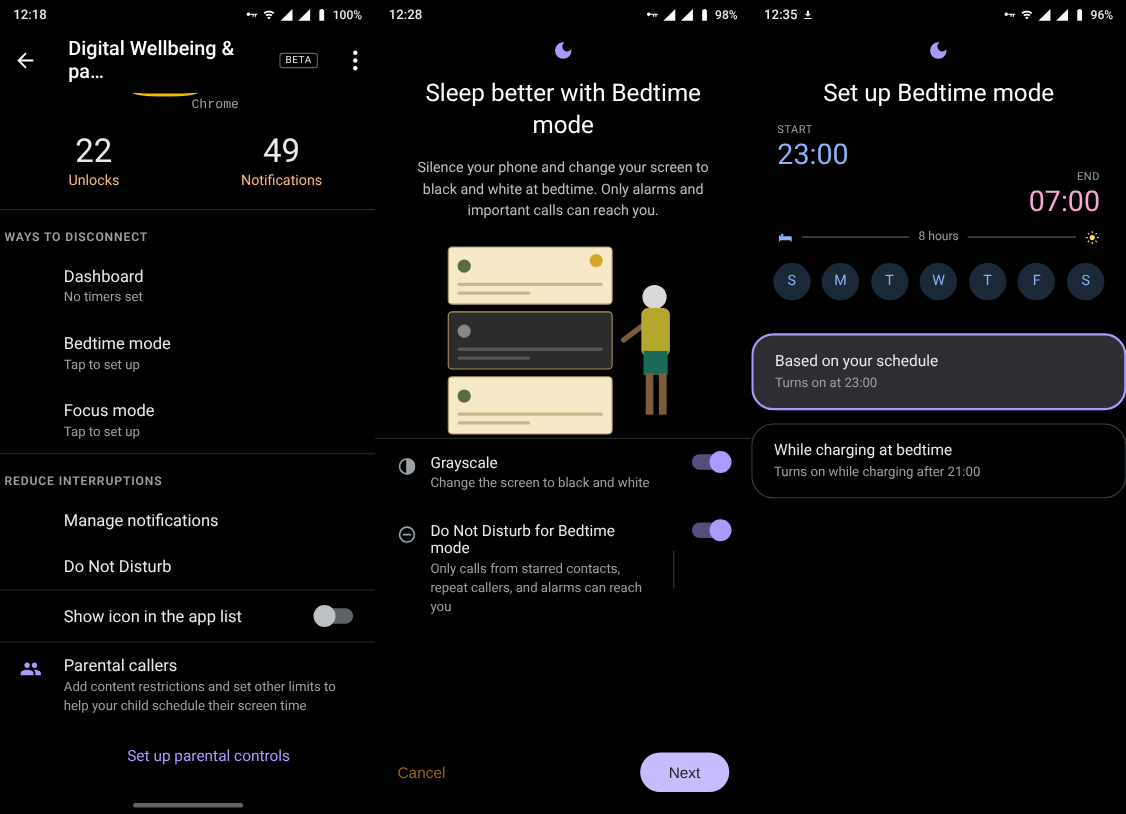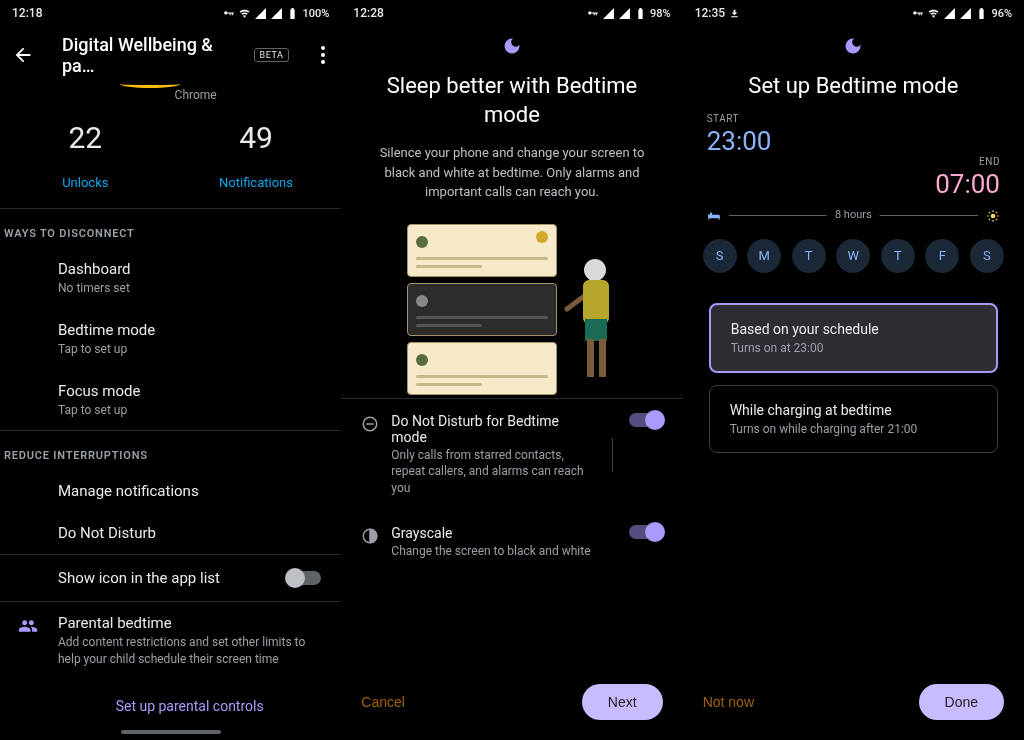--- a/index.html
+++ b/index.html
@@ -11,25 +11,25 @@
   .status-right svg { width: 13px; height: 13px; }
   .header-bar { display: flex; align-items: center; padding: 8px 12px; gap: 28px; }
   .back-arrow { width: 22px; height: 22px; }
   .header-title { font-size: 18px; font-weight: 500; flex: 1; color: #fff; }
   .beta-badge { font-size: 9px; border: 1px solid #5f6368; padding: 1px 5px; border-radius: 3px; letter-spacing: 0.5px; }
   .more-dots { display: flex; flex-direction: column; gap: 3px; padding: 4px; }
   .more-dots span { width: 4px; height: 4px; background: #fff; border-radius: 50%; }
   .content { flex: 1; overflow-y: auto; }
   .chrome-row { display: flex; justify-content: center; align-items: center; gap: 6px; padding: 4px 0 8px; position: relative; }
   .chrome-swirl { width: 60px; height: 8px; border-radius: 50%; border-bottom: 3px solid #fbbc04; position: absolute; left: 120px; top: -4px; }
-  .chrome-label { font-size: 12px; color: #9aa0a6; margin-left: 50px; }
+  .chrome-label { font-size: 12px; color: #9aa0a6; margin-left: 50px; font-family: Liberation Mono, monospace; }
   .stats-row { display: flex; padding: 10px 0 18px; }
   .stat { flex: 1; text-align: center; }
   .stat-num { font-size: 30px; font-weight: 400; color: #e8eaed; }
-  .stat-label { font-size: 13px; color: #0ea5e9; margin-top: 20px; }
+  .stat-label { font-size: 13px; color: #fdba74; margin-top: 2px; }
   .divider { height: 1px; background: #2a2a2a; }
   .section-header { font-size: 11px; font-weight: 600; color: #9aa0a6; letter-spacing: 0.8px; padding: 18px 4px 8px; text-transform: uppercase; }
   .list-item { padding: 12px 20px 12px 58px; }
   .list-item.with-icon { padding-left: 58px; position: relative; }
   .list-item .icon-slot { position: absolute; left: 18px; top: 14px; width: 20px; height: 20px; }
   .item-title { font-size: 15px; color: #e8eaed; }
   .item-sub { font-size: 12px; color: #9aa0a6; margin-top: 2px; line-height: 1.4; }
   .toggle-row { display: flex; align-items: center; justify-content: space-between; padding: 14px 20px 14px 58px; }
   .toggle { width: 34px; height: 14px; background: #5f6368; border-radius: 10px; position: relative; }
   .toggle::after { content: ''; position: absolute; width: 20px; height: 20px; background: #bdc1c6; border-radius: 50%; top: -3px; left: -2px; }
@@ -68,21 +68,21 @@
   .time-val { font-size: 26px; font-weight: 400; }
   .time-val.start { color: #8ab4f8; }
   .time-val.end { color: #f9a8d4; }
   .time-col.end { text-align: right; }
   .slider-row { display: flex; align-items: center; padding: 4px 24px 10px; gap: 8px; }
   .slider-track { flex: 1; height: 1px; background: #5f6368; position: relative; }
   .slider-label { font-size: 11px; color: #9aa0a6; position: absolute; left: 50%; transform: translateX(-50%); top: -7px; background: #000; padding: 0 8px; }
   .mini-icon { width: 14px; height: 14px; }
   .days-row { display: flex; justify-content: space-between; padding: 6px 20px 24px; }
   .day-circle { width: 34px; height: 34px; background: #1a2838; border-radius: 50%; display: flex; align-items: center; justify-content: center; font-size: 13px; color: #8ab4f8; }
-  .option-card { margin: 6px 26px; border: 1px solid #3c4043; border-radius: 8px; padding: 16px 20px; }
+  .option-card { margin: 6px 0; border: 1px solid #3c4043; border-radius: 20px; padding: 16px 20px; }
   .option-card.active { border: 2px solid #a89bfc; background: #2d2d33; }
   .option-title { font-size: 14px; color: #e8eaed; margin-bottom: 4px; }
   .option-sub { font-size: 12px; color: #9aa0a6; }
   .spacer { flex: 1; }
   .nav-handle { width: 100px; height: 4px; background: #5f6368; border-radius: 3px; margin: 4px auto 6px; }
 </style>
 </head>
 <body>
 
 <div class="screen">
@@ -161,21 +161,21 @@
     <div class="divider"></div>
     <div class="toggle-row">
       <div class="item-title">Show icon in the app list</div>
       <div class="toggle"></div>
     </div>
     <div class="divider"></div>
     <div class="list-item with-icon">
       <svg class="icon-slot" viewBox="0 0 24 24" fill="#a89bfc">
           <path d="M16 11c1.66 0 3-1.34 3-3s-1.34-3-3-3-3 1.34-3 3 1.34 3 3 3zm-8 0c1.66 0 3-1.34 3-3S9.66 5 8 5 5 6.34 5 8s1.34 3 3 3zm0 2c-2.33 0-7 1.17-7 3.5V19h14v-2.5c0-2.33-4.67-3.5-7-3.5zm8 0c-.29 0-.62.02-.97.05 1.16.84 1.97 1.97 1.97 3.45V19h6v-2.5c0-2.33-4.67-3.5-7-3.5z"></path>
         </svg>
-      <div class="item-title">Parental bedtime</div>
+      <div class="item-title">Parental callers</div>
       <div class="item-sub">Add content restrictions and set other limits to help your child schedule their screen time</div>
     </div>
     <div class="link-text">Set up parental controls</div>
   </div>
   <div class="nav-handle"></div>
 </div>
 
 <div class="screen">
   <div class="status-bar">
     <div class="status-left">
@@ -215,39 +215,39 @@
         <rect x="26" y="26" width="26" height="44" rx="6" fill="#b5a72c"></rect>
         <rect x="28" y="65" width="22" height="22" fill="#1a6b55"></rect>
         <rect x="30" y="85" width="7" height="38" fill="#7a5c3a"></rect>
         <rect x="42" y="85" width="7" height="38" fill="#7a5c3a"></rect>
       </svg>
     </div>
     <div class="divider"></div>
     <div class="setting-block">
       <svg class="setting-icon" viewBox="0 0 24 24" fill="none" stroke="#9aa0a6" stroke-width="2">
           <circle cx="12" cy="12" r="9"></circle>
+          <path d="M12 3v18"></path>
+          <path d="M12 3a9 9 0 010 18" fill="#9aa0a6"></path>
+        </svg>
+      <div class="setting-text">
+        <div class="setting-title">Grayscale</div>
+        <div class="setting-sub">Change the screen to black and white</div>
+      </div>
+      <div class="toggle on"></div>
+    </div>
+    <div class="setting-block">
+      <svg class="setting-icon" viewBox="0 0 24 24" fill="none" stroke="#9aa0a6" stroke-width="2">
+          <circle cx="12" cy="12" r="9"></circle>
           <line x1="7" y1="12" x2="17" y2="12"></line>
         </svg>
       <div class="setting-text">
         <div class="setting-title">Do Not Disturb for Bedtime mode</div>
         <div class="setting-sub">Only calls from starred contacts, repeat callers, and alarms can reach you</div>
       </div>
       <div class="vbar"></div>
-      <div class="toggle on"></div>
-    </div>
-    <div class="setting-block">
-      <svg class="setting-icon" viewBox="0 0 24 24" fill="none" stroke="#9aa0a6" stroke-width="2">
-          <circle cx="12" cy="12" r="9"></circle>
-          <path d="M12 3v18"></path>
-          <path d="M12 3a9 9 0 010 18" fill="#9aa0a6"></path>
-        </svg>
-      <div class="setting-text">
-        <div class="setting-title">Grayscale</div>
-        <div class="setting-sub">Change the screen to black and white</div>
-      </div>
       <div class="toggle on"></div>
     </div>
   </div>
   <div class="bottom-bar">
     <button class="text-btn">Cancel</button>
     <button class="filled-btn">Next</button>
   </div>
 </div>
 
 <div class="screen">
@@ -325,17 +325,13 @@
     <div class="option-card active">
       <div class="option-title">Based on your schedule</div>
       <div class="option-sub">Turns on at 23:00</div>
     </div>
     <div class="option-card">
       <div class="option-title">While charging at bedtime</div>
       <div class="option-sub">Turns on while charging after 21:00</div>
     </div>
     <div class="spacer"></div>
   </div>
-  <div class="bottom-bar">
-    <button class="text-btn">Not now</button>
-    <button class="filled-btn">Done</button>
-  </div>
 </div>
 
 </body></html>

